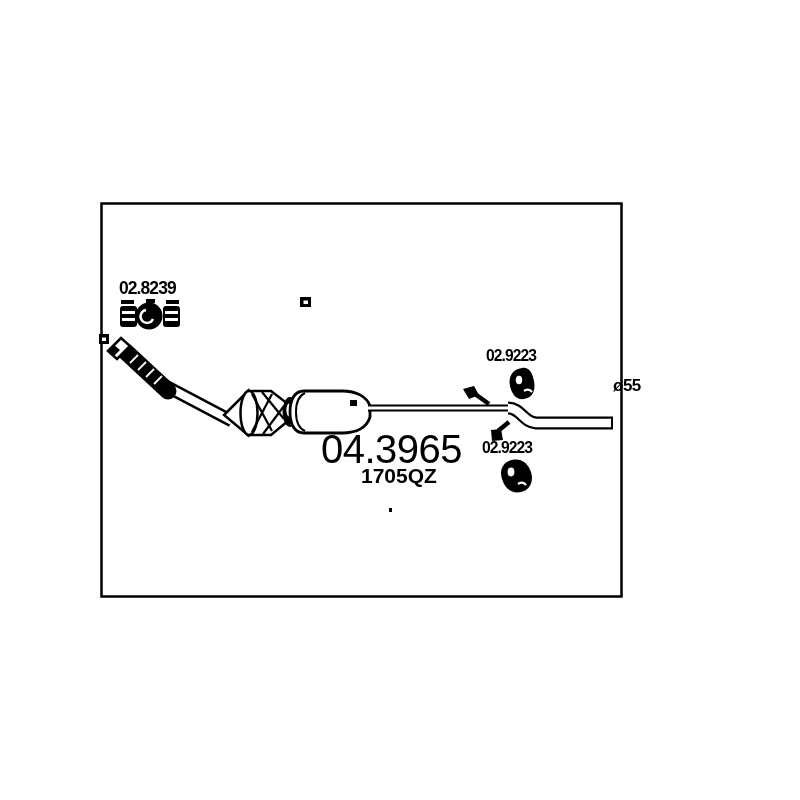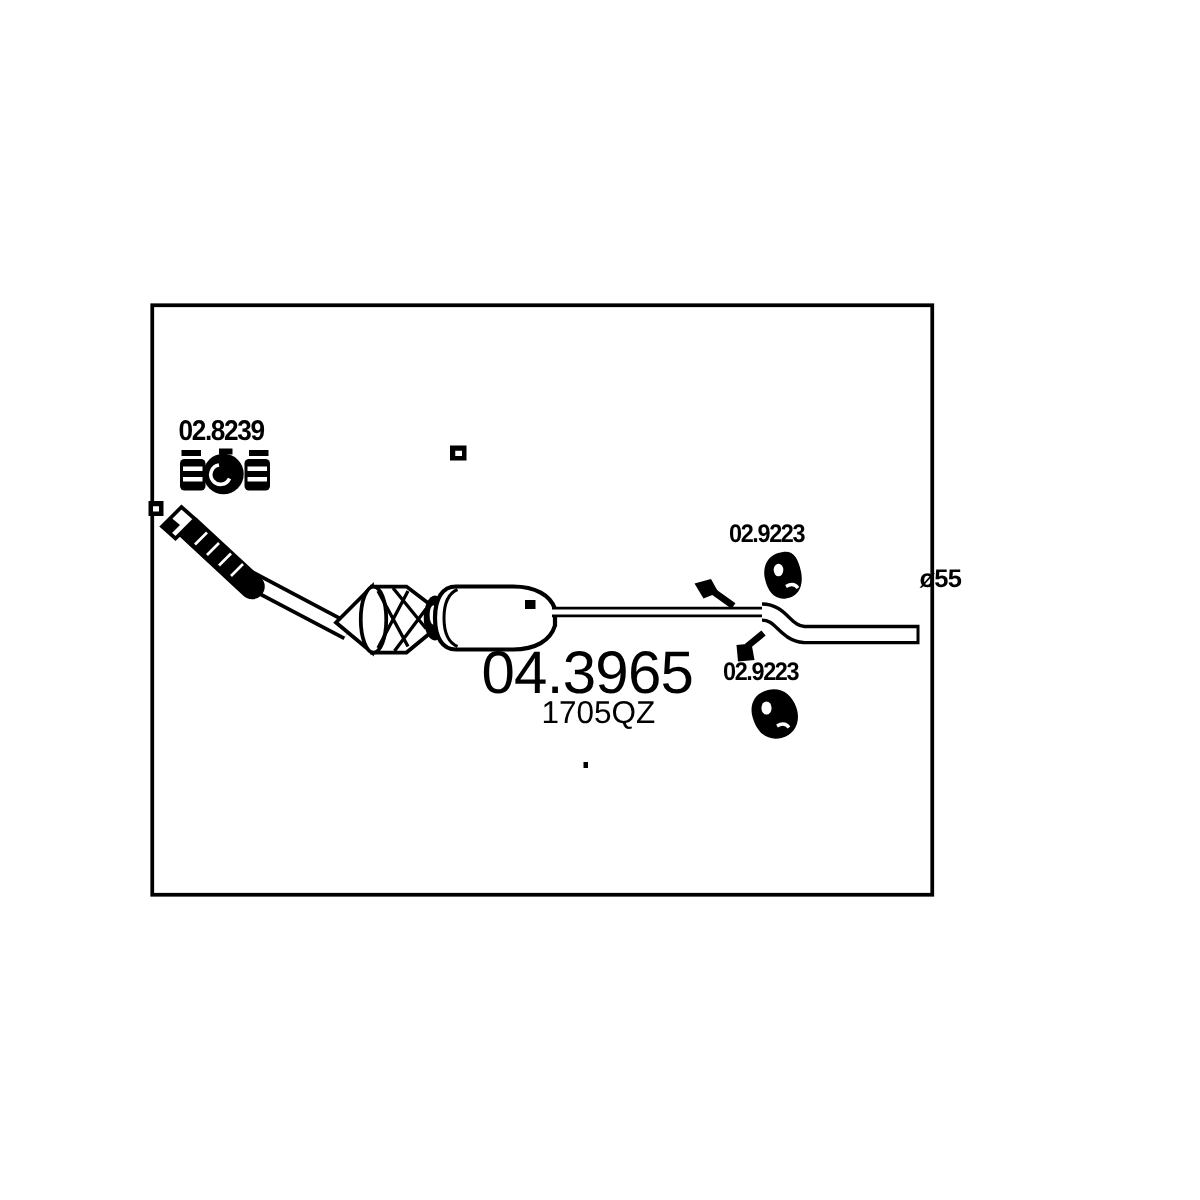--- a/index.html
+++ b/index.html
@@ -8,21 +8,21 @@
     font-family:"Liberation Sans",sans-serif;color:#000;
   }
   .art{position:absolute;left:0;top:0;}
   .t{position:absolute;color:#000;white-space:nowrap;line-height:1;}
   .t.cond{font-weight:bold;transform:scaleX(.92);transform-origin:left top;letter-spacing:-1px;}
   #lbl-clamp{left:119px;top:278px;font-size:19px;}
   #lbl-hanger-top{left:486px;top:347px;font-size:17px;}
   #lbl-hanger-bottom{left:482px;top:439px;font-size:17px;}
   #lbl-dia{left:613px;top:377px;font-size:17px;font-weight:bold;letter-spacing:-0.5px;}
   #lbl-main{left:321px;top:429px;font-size:40px;font-weight:400;letter-spacing:-0.5px;}
-  #lbl-oe{left:361px;top:465px;font-size:21px;font-weight:400;}
+  #lbl-oe{left:361px;top:465px;font-size:21px;font-weight:700;}
 </style>
 </head>
 <body>
 
 <div class="stage">
 
   <svg class="art" width="800" height="800" viewBox="0 0 800 800">
 
     <rect x="101.5" y="203.5" width="520" height="393" fill="none" stroke="#000" stroke-width="2.5"></rect>
 

